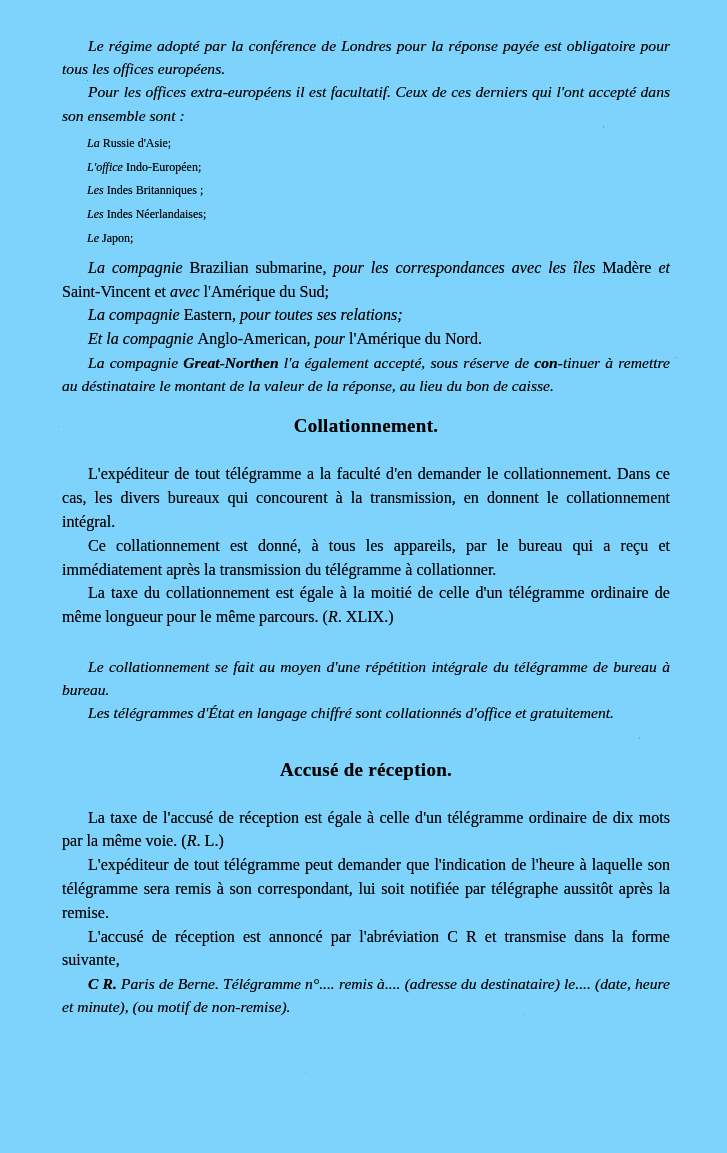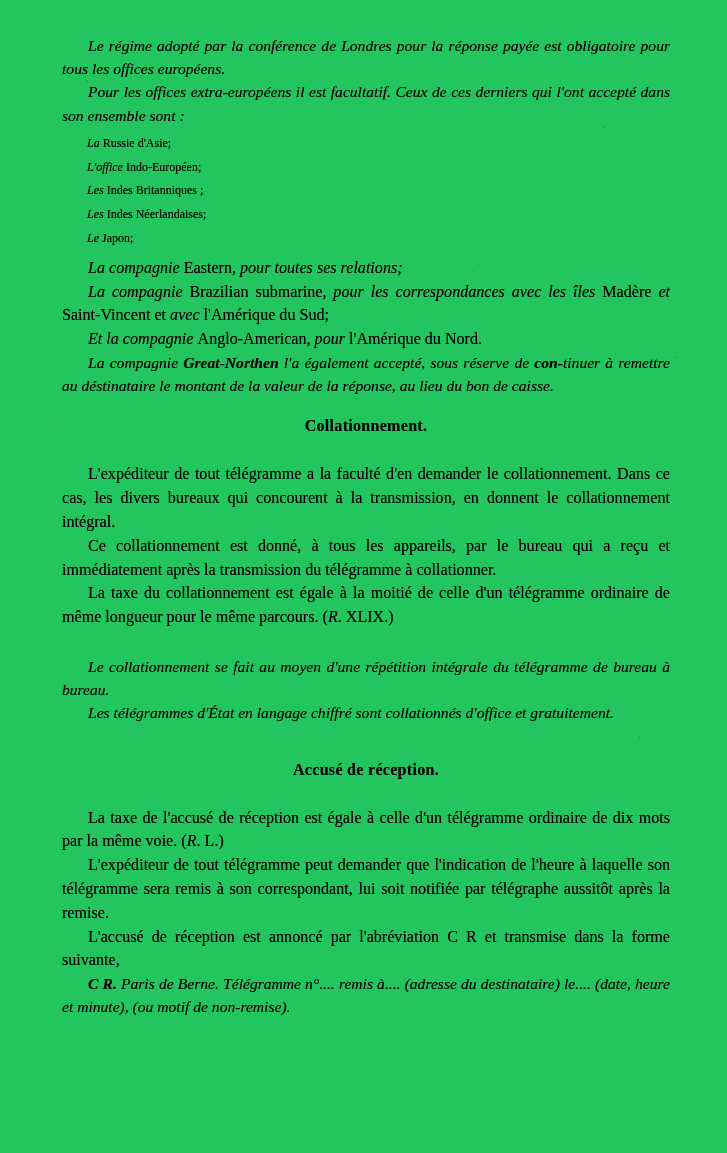--- a/index.html
+++ b/index.html
@@ -14,21 +14,21 @@
     position: relative;
     overflow: hidden;
     font-family: "Liberation Serif", "DejaVu Serif", serif;
     color: #000000;
   }
 
   
   #page {
     position: absolute;
     inset: 0;
-    background: #22c55e;
+    background: #7dd3fc;
   }
 
   
   #speckle {
     position: absolute;
     inset: 0;
     pointer-events: none;
     opacity: .5;
     background-image:
       radial-gradient(circle at 12% 7%,   rgba(0,0,0,.55) 0 .6px, transparent .7px),
@@ -85,21 +85,21 @@
 
   em  { font-style: italic; }
   b   { font-weight: 700; }
   .bi { font-style: italic; font-weight: 700; }
 
   
   .heading {
     margin: 0;
     text-align: center;
     font-weight: 700;
-    font-size: 16px;
+    font-size: 19px;
     line-height: 21px;
     letter-spacing: .3px;
   }
 
   .sp-1  { height: 5px; }
   .sp-3  { height: 18px; }
   .sp-4  { height: 26px; }
   .sp-5  { height: 34px; }
 
   
@@ -119,23 +119,23 @@
     <div class="sp-1"></div>
 
     <p class="listline"><em>La</em><span> Russie d'Asie;</span></p>
     <p class="listline"><em>L'office</em><span> Indo-Européen;</span></p>
     <p class="listline"><em>Les</em><span> Indes Britanniques ;</span></p>
     <p class="listline"><em>Les</em><span> Indes Néerlandaises;</span></p>
     <p class="listline"><em>Le</em><span> Japon;</span></p>
 
     <div class="sp-1"></div>
 
+    <p class="para"><em>La compagnie </em><span>Brazilian submarine</span><em>, pour les correspondances avec les îles </em><span>Madère</span><em> et </em><span>Saint-Vincent</span><span> et </span><em>avec </em><span>l'Amérique du Sud;</span></p>
+
     <p class="para"><em>La compagnie </em><span>Eastern</span><em>, pour toutes ses relations;</em></p>
-
-    <p class="para"><em>La compagnie </em><span>Brazilian submarine</span><em>, pour les correspondances avec les îles </em><span>Madère</span><em> et </em><span>Saint-Vincent</span><span> et </span><em>avec </em><span>l'Amérique du Sud;</span></p>
 
     <p class="para"><em>Et la compagnie </em><span>Anglo-American</span><em>, pour </em><span>l'Amérique du Nord.</span></p>
 
     <p class="para it"><em>La compagnie </em><b>Great-Northen</b><span> l'a également accepté, sous réserve de </span><b>con-</b><span>tinuer à remettre au déstinataire le montant de la valeur de la réponse, au lieu du bon de caisse.</span></p>
 
     <div class="sp-3"></div>
 
     <h2 class="heading">Collationnement.</h2>
 
     <div class="sp-4"></div>

